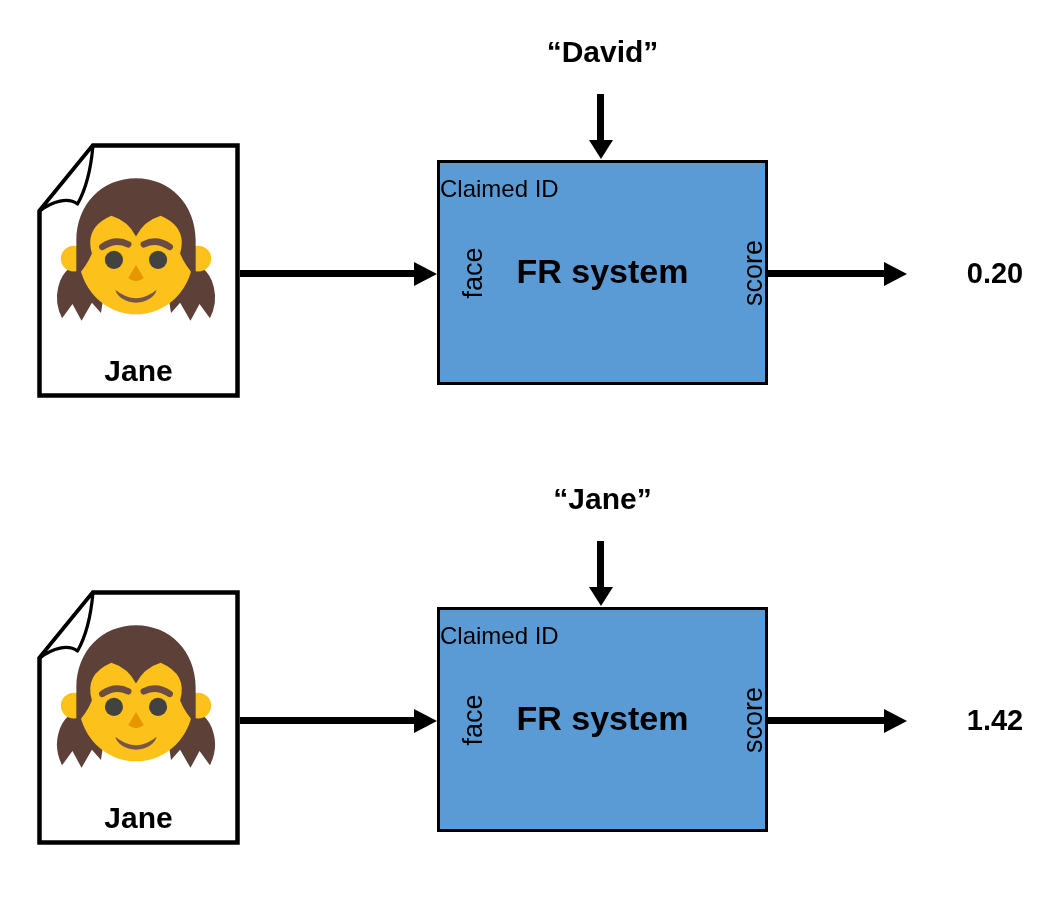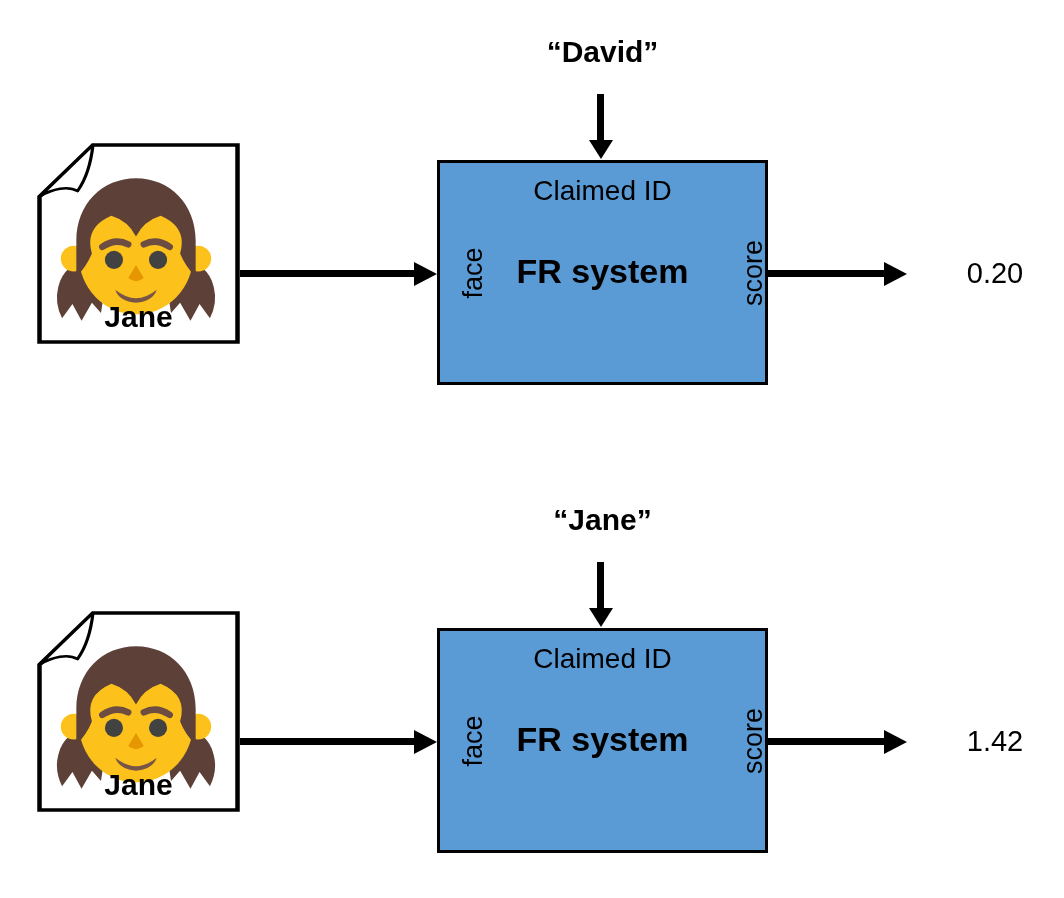--- a/index.html
+++ b/index.html
@@ -7,21 +7,21 @@
     position: relative;
     width: 1064px;
     height: 898px;
     background: var(--page-bg, #ffffff);
     font-family: "Liberation Sans", sans-serif;
     color: var(--text-color, #000000);
     overflow: hidden;
   }
   .row { position: absolute; left: 0; width: 1064px; height: 413px; }
   .row.r1 { top: 17px; }
-  .row.r2 { top: 485px; }
+  .row.r2 { top: 464px; }
 
   
   .claimed-id {
     position: absolute; left: 437px; top: 18px; width: 331px;
     text-align: center; font-size: 30px; font-weight: bold;
   }
 
   
   .varrow {
     position: absolute; left: 597px; top: 77px; width: 7px; height: 46px;
@@ -39,55 +39,55 @@
   .harrow.input { left: 240px; width: 174px; }
   .harrow.output { left: 768px; width: 116px; }
   .harrow .head-right {
     position: absolute; left: 100%; top: 50%; margin-top: -12px;
     width: 0; height: 0;
     border-top: 12px solid transparent; border-bottom: 12px solid transparent;
     border-left: 23px solid var(--arrow-color, #000);
   }
 
   
-  .document { position: absolute; left: 37px; top: 126px; width: 203px; height: 201px; }
+  .document { position: absolute; left: 37px; top: 126px; width: 203px; height: 255px; }
   .document svg.doc-outline { position: absolute; left: 0; top: 0; width: 100%; height: 100%; }
   .document svg.emoji { position: absolute; left: 11px; top: 30px; width: 176px; height: 166px; }
   .doc-label {
     position: absolute; left: 0; right: 0; bottom: 10px;
     text-align: center; font-size: 30px; font-weight: bold;
   }
 
   
   .frbox {
     position: absolute; left: 437px; top: 143px; width: 331px; height: 225px;
     box-sizing: border-box;
     background: var(--box-fill, #5B9BD5);
     border: 3px solid var(--box-border, #000000);
   }
   .box-title {
     position: absolute; top: 12px; left: 0; width: 100%;
-    text-align: center; font-size: 28px; font-weight: normal;
+    font-size: 24px; font-weight: normal;
   }
   .box-name {
     position: absolute; top: 50%; left: 0; width: 100%;
     transform: translateY(-54%);
     text-align: center; font-size: 34px; font-weight: bold;
   }
   .port {
     position: absolute; top: 50%;
     font-size: 27px; font-weight: normal; white-space: nowrap;
   }
   .port.left  { left: 33px;  transform: translate(-50%, -50%) rotate(-90deg); }
   .port.right { left: 313px; transform: translate(-50%, -50%) rotate(-90deg); }
 
   
   .score {
     position: absolute; left: 925px; top: 240px; width: 140px;
-    text-align: center; font-size: 29px; font-weight: normal;
+    text-align: center; font-size: 29px; font-weight: bold;
   }
 </style>
 </head>
 <body>
 
 <div class="canvas">
 
   <section class="row r1">
 
     <div class="claimed-id">“David”</div>

